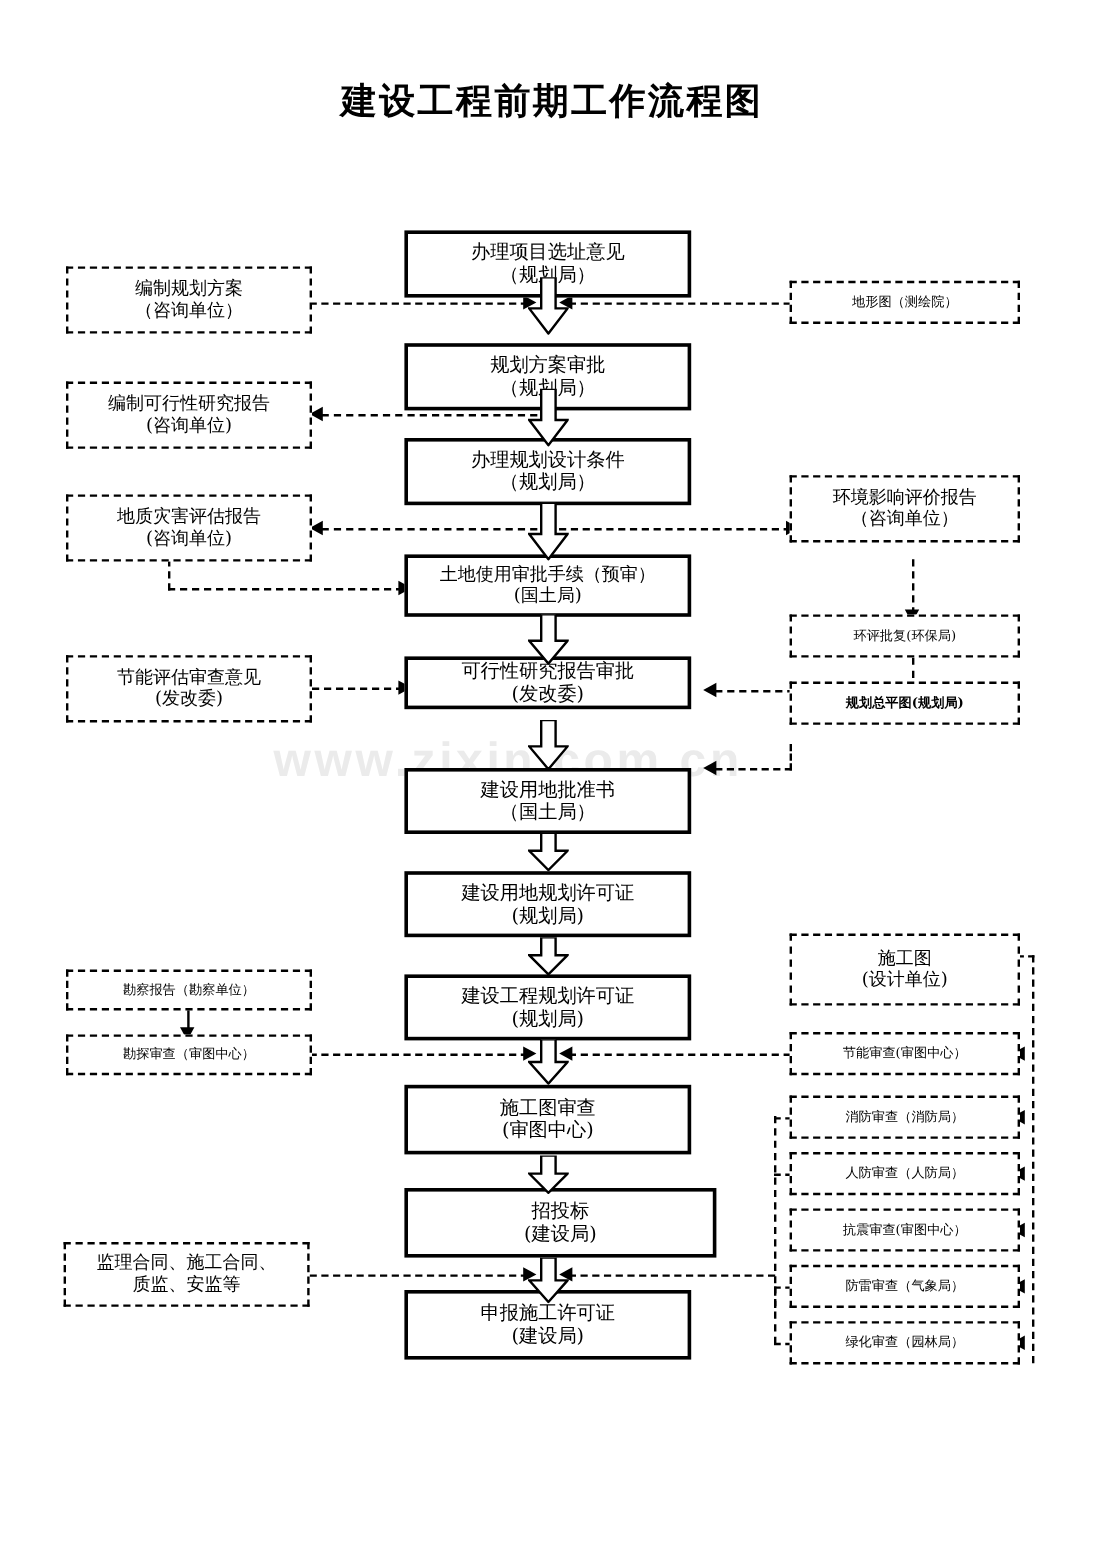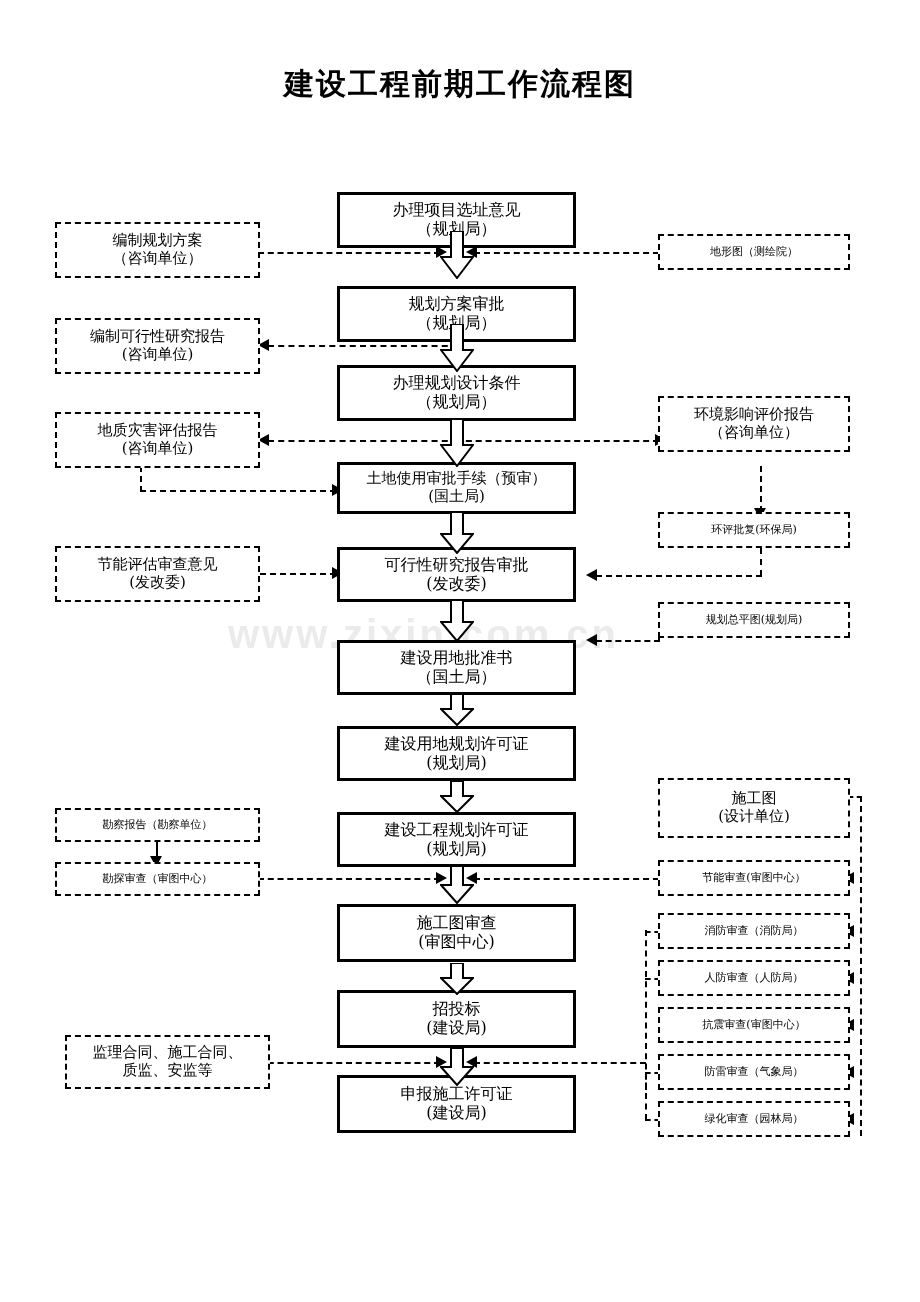--- a/index.html
+++ b/index.html
@@ -256,21 +256,21 @@
     </span>
   </div>
 
   <div class="node main-box small" style="left:337px;top:462px;width:239px;height:52px;">
     <span class="lines">
       <span class="ln">土地使用审批手续（预审）</span>
       <span class="ln">(国土局)</span>
     </span>
   </div>
 
-  <div class="node main-box" style="left:337px;top:547px;width:239px;height:55px;">
+  <div class="node main-box" style="left:337px;top:547px;width:239px;height:44px;">
     <span class="lines">
       <span class="ln">可行性研究报告审批</span>
       <span class="ln">(发改委)</span>
     </span>
   </div>
 
   <div class="node main-box" style="left:337px;top:640px;width:239px;height:55px;">
     <span class="lines">
       <span class="ln">建设用地批准书</span>
       <span class="ln">（国土局）</span>
@@ -291,21 +291,21 @@
     </span>
   </div>
 
   <div class="node main-box" style="left:337px;top:904px;width:239px;height:58px;">
     <span class="lines">
       <span class="ln">施工图审查</span>
       <span class="ln">(审图中心)</span>
     </span>
   </div>
 
-  <div class="node main-box" style="left:337px;top:990px;width:239px;height:58px;">
+  <div class="node main-box" style="left:337px;top:990px;width:260px;height:58px;">
     <span class="lines">
       <span class="ln">招投标</span>
       <span class="ln">(建设局)</span>
     </span>
   </div>
 
   <div class="node main-box" style="left:337px;top:1075px;width:239px;height:58px;">
     <span class="lines">
       <span class="ln">申报施工许可证</span>
       <span class="ln">(建设局)</span>
@@ -345,21 +345,21 @@
       <span class="ln">勘察报告（勘察单位）</span>
     </span>
   </div>
 
   <div class="node side-box one-line" style="left:55px;top:862px;width:205px;height:34px;">
     <span class="lines">
       <span class="ln">勘探审查（审图中心）</span>
     </span>
   </div>
 
-  <div class="node side-box" style="left:65px;top:1035px;width:205px;height:54px;justify-content:flex-end;">
+  <div class="node side-box" style="left:53px;top:1035px;width:205px;height:54px;justify-content:flex-end;">
     <span class="lines">
       <span class="ln">监理合同、施工合同、</span>
       <span class="ln">质监、安监等</span>
     </span>
   </div>
 
   <div class="node side-box one-line" style="left:658px;top:234px;width:192px;height:36px;">
     <span class="lines">
       <span class="ln">地形图（测绘院）</span>
     </span>
@@ -371,21 +371,21 @@
       <span class="ln">（咨询单位）</span>
     </span>
   </div>
 
   <div class="node side-box one-line" style="left:658px;top:512px;width:192px;height:36px;">
     <span class="lines">
       <span class="ln">环评批复(环保局)</span>
     </span>
   </div>
 
-  <div class="node side-box one-line" style="left:658px;top:602px;width:192px;height:36px;">
+  <div class="node side-box one-line" style="left:658px;top:568px;width:192px;height:36px;font-weight:bold;">
     <span class="lines">
       <span class="ln">规划总平图(规划局)</span>
     </span>
   </div>
 
   <div class="node side-box" style="left:658px;top:778px;width:192px;height:60px;">
     <span class="lines">
       <span class="ln">施工图</span>
       <span class="ln">(设计单位)</span>
     </span>

